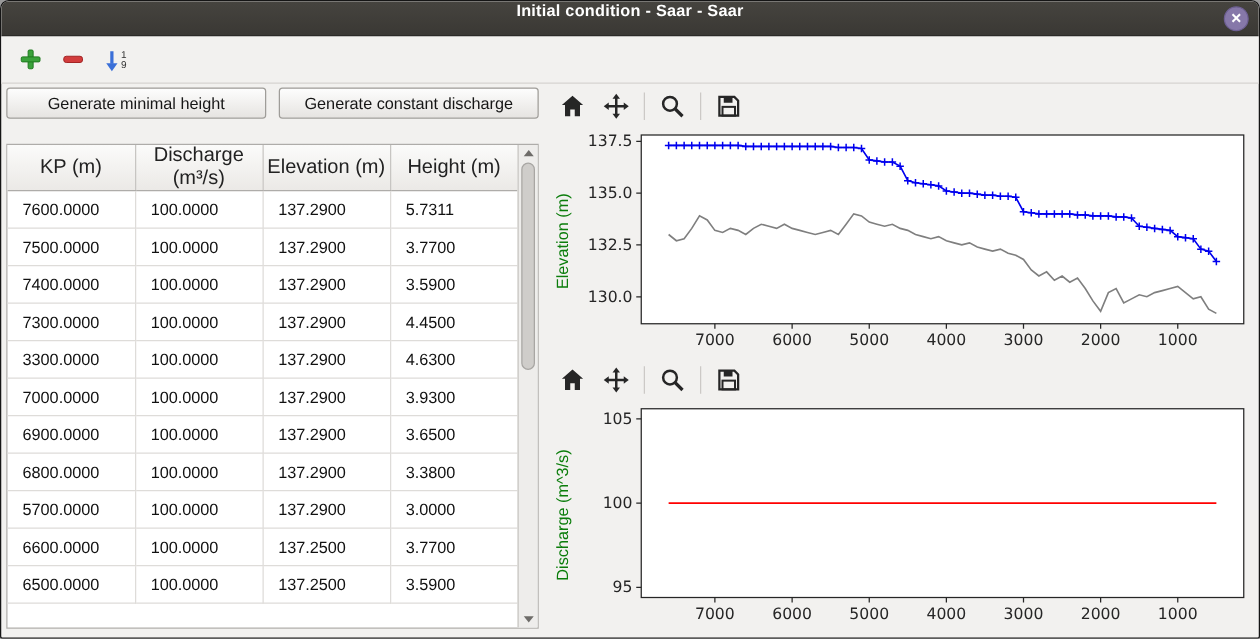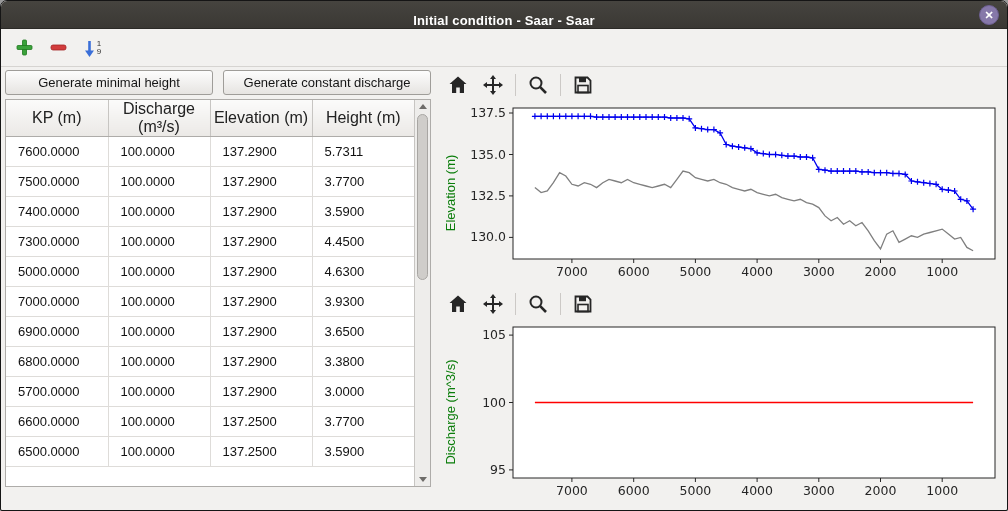--- a/index.html
+++ b/index.html
@@ -1,29 +1,29 @@
 <!DOCTYPE html>
 <html><head>
 <meta charset="utf-8">
 <style>
   *{box-sizing:border-box;margin:0;padding:0}
   html,body{width:100%;height:100%}
   body{font-family:"Liberation Sans",sans-serif;background:#9a9a9a;}
   .window{width:1008px;height:511px;background:#f2f1ef;border:1px solid #151515;border-radius:7px 7px 2px 2px;overflow:hidden;display:flex;flex-direction:column}
-  .titlebar{height:28px;background:linear-gradient(#46443f,#3a3834);display:flex;align-items:flex-end;justify-content:center;position:relative;flex:none;border-bottom:1px solid #2b2a27}
+  .titlebar{height:28px;background:linear-gradient(#46443f,#3a3834);display:flex;align-items:flex-start;justify-content:center;position:relative;flex:none;border-bottom:1px solid #2b2a27}
   .title{color:#ffffff;font-size:13px;font-weight:bold;letter-spacing:.2px}
   .close-btn{position:absolute;right:8px;top:4px;width:20px;height:20px;border-radius:50%;background:#8678a9;border:1px solid #6d5f92;display:flex;align-items:center;justify-content:center;cursor:pointer}
   .close-x{color:#fff;font-size:11px;line-height:1;font-weight:bold}
   .app-toolbar{height:38px;display:flex;align-items:center;gap:4px;padding:0 8px;border-bottom:1px solid #d6d4d1;flex:none;background:#f2f1ef}
   .tb-btn{width:30px;height:30px;border:none;background:transparent;display:flex;align-items:center;justify-content:center;cursor:pointer}
   .sort-wrap{display:flex;align-items:center}
   .sort-digits{display:flex;flex-direction:column;font-size:8px;line-height:8px;color:#333;margin-left:1px}
   .content{flex:1;display:flex;min-height:0}
   .left-panel{width:432px;flex:none;display:flex;flex-direction:column;padding:3px 2px 0 4px}
-  .gen-buttons{display:flex;gap:10px;margin-bottom:4px;flex:none}
+  .gen-buttons{display:flex;gap:10px;margin-bottom:20px;flex:none}
   .gen-buttons button{flex:1;height:25px;font-size:13px;font-family:inherit;background:linear-gradient(#fdfdfd,#e6e4e1);border:1px solid #9f9d99;border-radius:3px;cursor:pointer;color:#161616}
   .table-wrap{height:388px;display:flex;min-height:0;border:1px solid #aeaca9;background:#ffffff}
   .grid{flex:1;min-width:0}
   table{border-collapse:collapse;width:100%;table-layout:fixed}
   thead th{height:24px;font-size:16px;font-weight:normal;background:linear-gradient(#fbfbfa,#ebe9e6);border-right:1px solid #c7c5c2;border-bottom:1px solid #aeaca9;text-align:center;color:#222}
   thead th:last-child{border-right:none}
   tbody td{height:30px;font-size:13px;color:#111;padding-left:12px;border-right:1px solid #dedcd9;border-bottom:1px solid #dedcd9;background:#fff;white-space:nowrap;overflow:hidden}
   tbody td:last-child{border-right:none}
   .vscrollbar{width:16px;flex:none;background:#eeedeb;border-left:1px solid #c7c5c2;display:flex;flex-direction:column}
   .sb-arrow{height:13px;display:flex;align-items:center;justify-content:center;flex:none;cursor:pointer}
@@ -116,21 +116,21 @@
                   <td>137.2900</td>
                   <td>3.5900</td>
                 </tr>
                 <tr>
                   <td>7300.0000</td>
                   <td>100.0000</td>
                   <td>137.2900</td>
                   <td>4.4500</td>
                 </tr>
                 <tr>
-                  <td>5000.0000</td>
+                  <td>3300.0000</td>
                   <td>100.0000</td>
                   <td>137.2900</td>
                   <td>4.6300</td>
                 </tr>
                 <tr>
                   <td>7000.0000</td>
                   <td>100.0000</td>
                   <td>137.2900</td>
                   <td>3.9300</td>
                 </tr>

